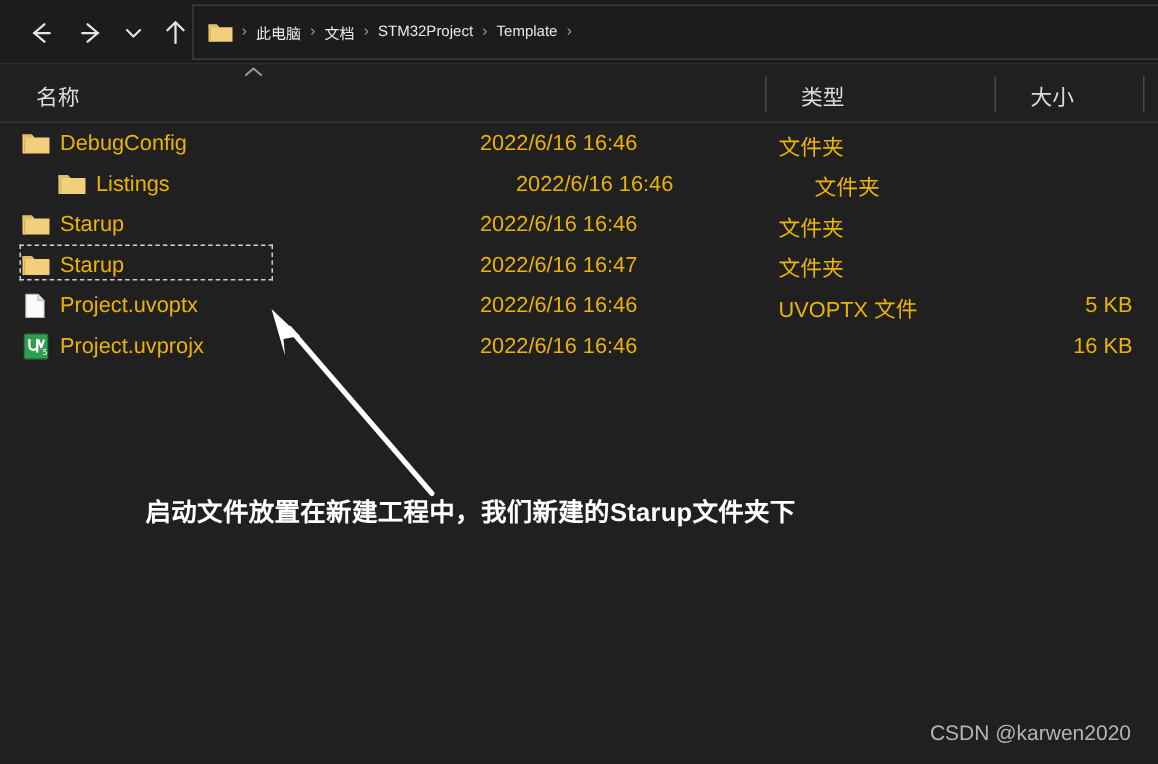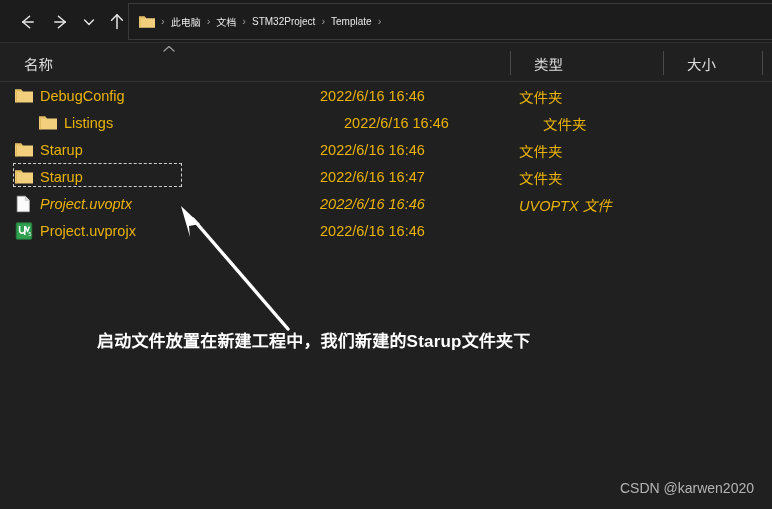--- a/index.html
+++ b/index.html
@@ -331,45 +331,47 @@
           <path d="M1 2.6 h6.2 l1.7 2 h-7.9 z" fill="#e3bb5e"></path>
           <path d="M2.4 15.4 v-10.3" fill="none" stroke="#d8b257" stroke-width="0.9"></path>
         </svg>
         <span>Starup</span>
       </div>
       <div class="cell cell-date">2022/6/16 16:47</div>
       <div class="cell cell-type">文件夹</div>
       <div class="cell cell-size"></div>
     </div>
 
-    <div class="row" style="top:108px;font-style:italic;">
+    <div class="row" style="top:108px;">
       <div class="cell cell-name">
         <svg class="row-icon" viewBox="0 0 20 18">
           <path d="M3.2 1.2 h8.1 l4.1 4.1 v11.4 h-12.2 z" fill="#fbfbfb" stroke="#b9b9b9" stroke-width="0.7"></path>
           <path d="M11.3 1.2 v4.1 h4.1" fill="#e0e0e0" stroke="#b9b9b9" stroke-width="0.7"></path>
         </svg>
         <span>Project.uvoptx</span>
       </div>
       <div class="cell cell-date">2022/6/16 16:46</div>
       <div class="cell cell-type">UVOPTX 文件</div>
+      <div class="cell cell-size">5 KB</div>
     </div>
 
     <div class="row" style="top:135px;">
       <div class="cell cell-name">
         <svg class="row-icon" viewBox="0 0 20 18">
           <rect x="2.2" y="0.8" width="15.6" height="16.4" rx="1" fill="#2f9e4f"></rect>
           <rect x="2.2" y="0.8" width="15.6" height="16.4" rx="1" fill="none" stroke="#24793c" stroke-width="0.8"></rect>
           <path d="M5.6 4 v4.6 a2.6 2.6 0 0 0 5.2 0 V4" fill="none" stroke="#ffffff" stroke-width="1.5"></path>
           <path d="M10.8 4 v9" fill="none" stroke="#ffffff" stroke-width="1.5"></path>
           <path d="M11.6 4.4 L13.5 9.6 L15.4 4.4" fill="none" stroke="#ffffff" stroke-width="1.4" stroke-linejoin="round"></path>
           <text x="14.3" y="14.4" font-family="DejaVu Sans, sans-serif" font-size="5.4" fill="#ffffff">5</text>
         </svg>
         <span>Project.uvprojx</span>
       </div>
       <div class="cell cell-date">2022/6/16 16:46</div>
+      <div class="cell cell-size">16 KB</div>
     </div>
   </div>
 
   <div class="annotation-layer">
 
     <svg width="772" height="509" style="position:absolute;left:0;top:0;">
       <line x1="288" y1="329" x2="193" y2="219" stroke="#ffffff" stroke-width="3.4" stroke-linecap="round"></line>
       <path d="M181 206 L200 224 L189 226 L190 237 Z" fill="#ffffff"></path>
     </svg>
 

